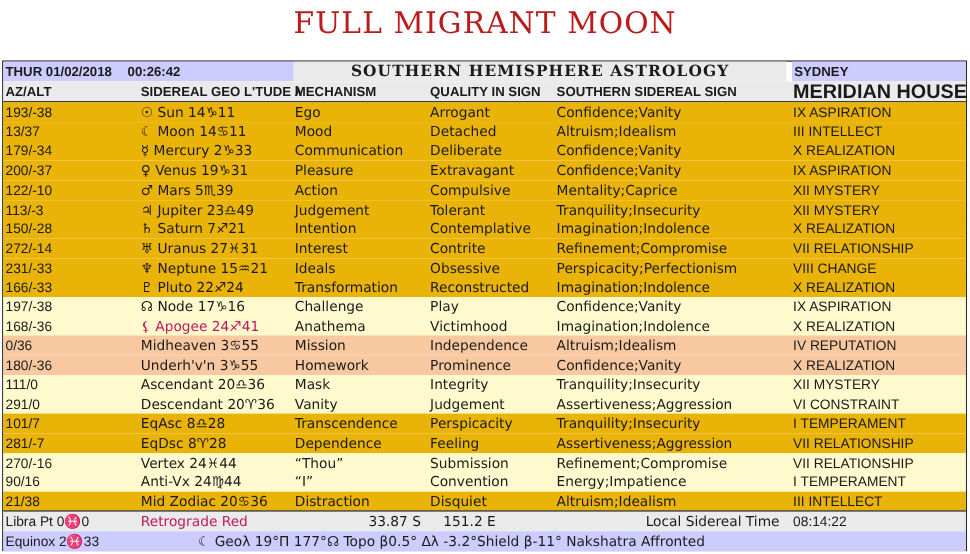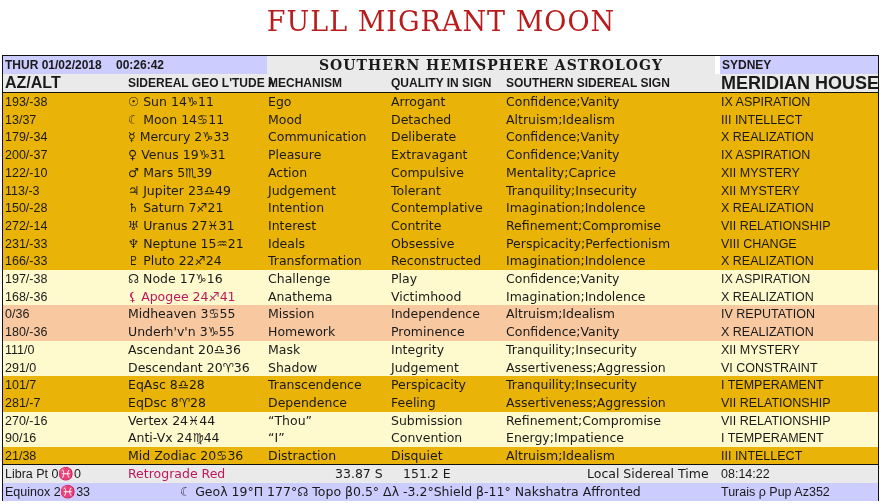--- a/index.html
+++ b/index.html
@@ -17,21 +17,21 @@
                text-align: center; font-family: "DejaVu Serif", serif; font-size: 14px; letter-spacing: 1px; font-variant: small-caps; line-height: 18px; }
   .hdr1 .city { position: absolute; left: 717px; right: 0; height: 18px; background: #ccccfe; line-height: 18px; padding-left: 2px; }
   .hdr2 { top: 18px; background: #eaeaea; border-bottom: 1.5px solid #111; font-family: "Liberation Sans", sans-serif; font-weight: bold; font-size: 12px; }
   .cell { position: absolute; top: 0; height: 18px; line-height: 18px; white-space: nowrap; }
   .c0 { left: 2px; font-family: "Liberation Sans", sans-serif; font-size: 12.5px; }
   .c1 { left: 113px; margin-left: 12px; }
   .c2 { left: 265px; }
   .c3 { left: 388px; }
   .c4 { left: 503px; }
   .c5 { left: 718px; font-family: "Liberation Sans", sans-serif; font-size: 12.5px; }
-  .hdr2 .c0 { font-size: 16px; }
+  .hdr2 .c0 { font-size: 12px; }
   .hdr2 .c5 { font-size: 18px; }
   .hdr1 .date span { position: absolute; top: 0; line-height: 18px; }
   .bg-white { background: #eab308; }
   .bg-yellow { background: #fefacd; }
   .bg-orange { background: #f8c9a0; }
   .red { color: #be185d; }
   .foot { background: #eaeaea; border-top: 1.5px solid #111; }
   .foot2 { background: #ccccfe; border-top: none; }
   .foot .cell { font-size: 12.5px; }
 </style>
@@ -176,21 +176,21 @@
         <div class="cell c0">111/0</div>
         <div class="cell c1">Ascendant 20♎36</div>
         <div class="cell c2">Mask</div>
         <div class="cell c3">Integrity</div>
         <div class="cell c4">Tranquility;Insecurity</div>
         <div class="cell c5">XII MYSTERY</div>
       </div>
       <div class="row bg-yellow" style="top: 302.5px;">
         <div class="cell c0">291/0</div>
         <div class="cell c1">Descendant 20♈36</div>
-        <div class="cell c2">Shadow</div>
+        <div class="cell c2">Vanity</div>
         <div class="cell c3">Judgement</div>
         <div class="cell c4">Assertiveness;Aggression</div>
         <div class="cell c5">VI CONSTRAINT</div>
       </div>
       <div class="row bg-white" style="top: 320.2px;">
         <div class="cell c0">101/7</div>
         <div class="cell c1">EqAsc 8♎28</div>
         <div class="cell c2">Transcendence</div>
         <div class="cell c3">Perspicacity</div>
         <div class="cell c4">Tranquility;Insecurity</div>
@@ -234,15 +234,14 @@
     <div class="cell c0">Libra Pt 0♓0</div>
     <div class="cell c1 red">Retrograde Red</div>
     <div class="cell" style="left:332px">33.87 S</div>
     <div class="cell" style="left:400px">151.2 E</div>
     <div class="cell" style="left:584px">Local Sidereal Time</div>
     <div class="cell c5">08:14:22</div>
   </div>
   <div class="foot foot2" style="top:427px">
     <div class="cell c0">Equinox 2♓33</div>
     <div class="cell" style="left:177px">☾ Geoλ 19°Π 177°☊ Topo β0.5° Δλ -3.2°Shield β-11° Nakshatra Affronted</div>
-    <div class="cell c5">Turais ρ Pup Az352</div>
   </div>
 </div>
 
 </body></html>

